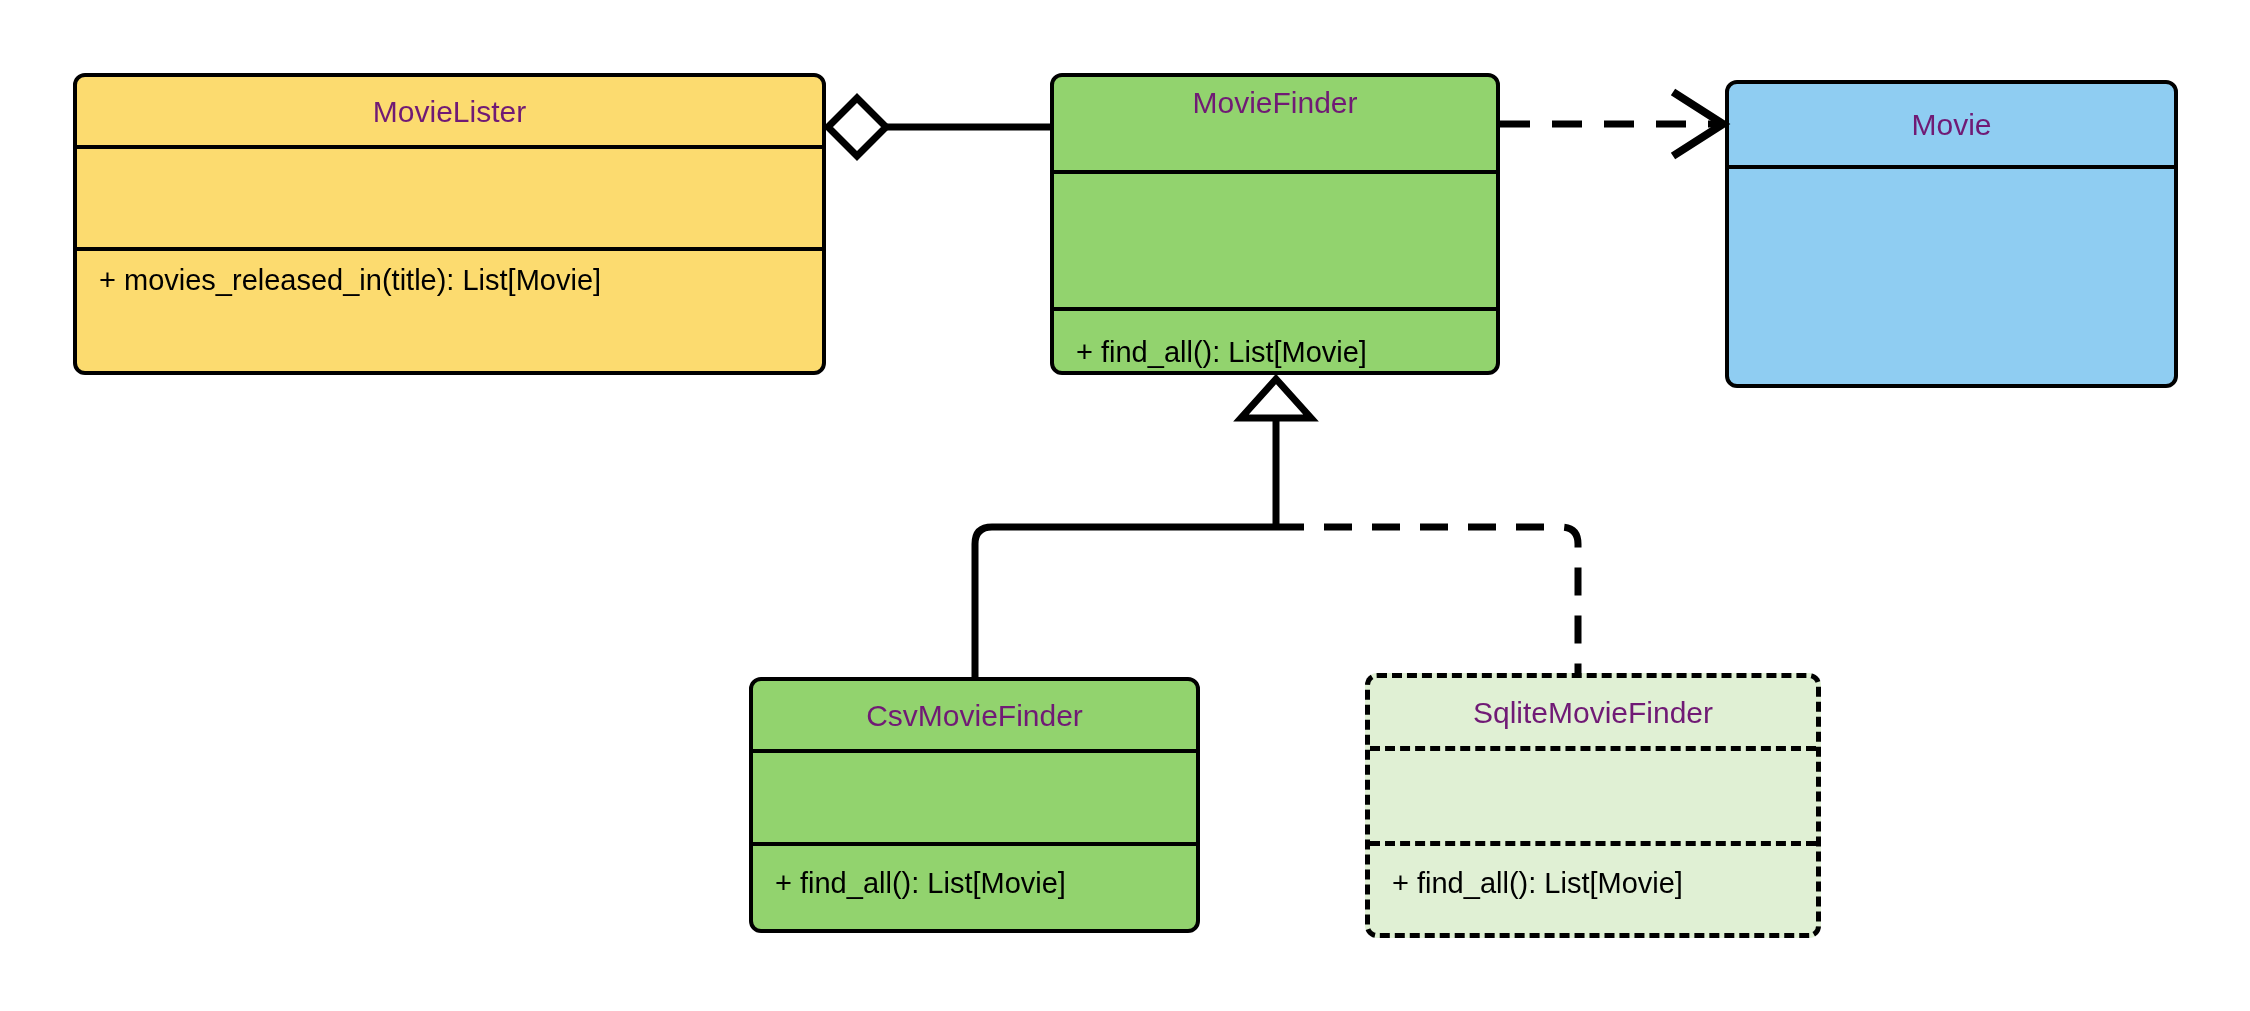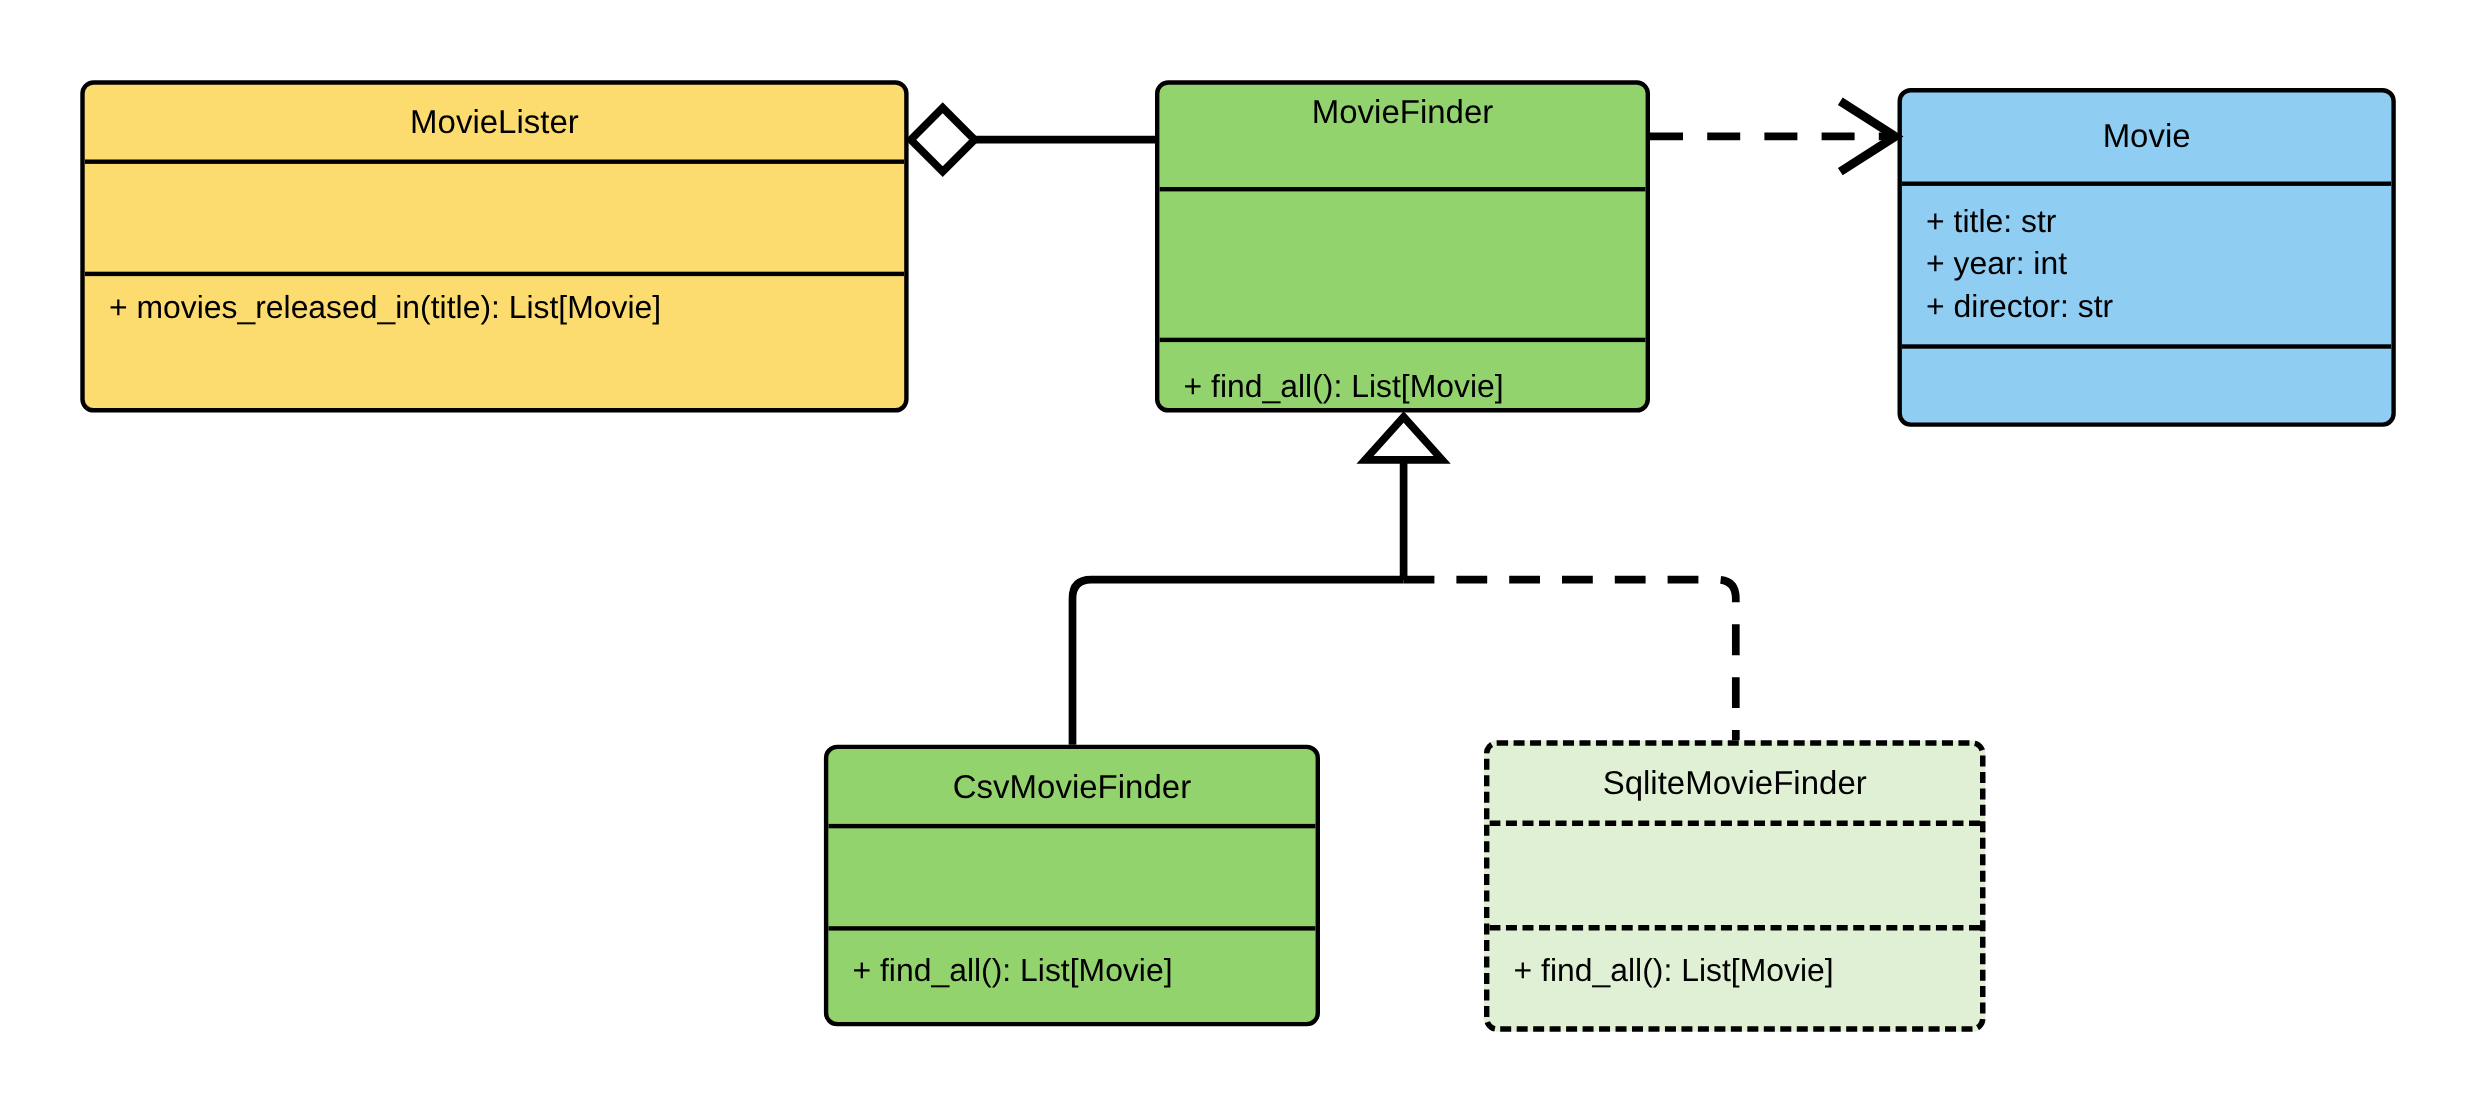--- a/index.html
+++ b/index.html
@@ -22,39 +22,40 @@
     box-sizing: border-box;
     border: 4px solid #000000;
     border-radius: 12px;
     display: flex;
     flex-direction: column;
     overflow: hidden;
   }
   .uml-class.dashed {
     border-style: dashed;
     border-width: 5px;
+    margin-left: 16px;
   }
   .compartment {
     box-sizing: border-box;
     position: relative;
   }
   .compartment.name-compartment {
     display: flex;
     align-items: center;
     justify-content: center;
   }
   .compartment.divided {
     border-top: 4px solid #000000;
   }
   .uml-class.dashed .compartment.divided {
     border-top: 5px dashed #000000;
   }
   .class-title {
     font-size: 30px;
-    color: #000000;
+    color: #701a75;
     line-height: 1.1;
     text-align: center;
     white-space: nowrap;
   }
   .member-list {
     padding: 10px 22px 0 22px;
     display: flex;
     flex-direction: column;
     justify-content: flex-start;
   }
@@ -98,25 +99,20 @@
     <div class="compartment divided member-list attrs-pad" style="height:118px;"></div>
     <div class="compartment divided member-list" style="flex:1 1 auto; padding-top:22px;">
       <span class="member">+ find_all(): List[Movie]</span>
     </div>
   </div>
 
   <div class="uml-class" style="left:1725px; top:80px; width:453px; height:308px; background:#8fcdf2;">
     <div class="compartment name-compartment" style="height:81px;">
       <span class="class-title">Movie</span>
     </div>
-    <div class="compartment divided member-list" style="height:148px; padding-top:14px;">
-      <span class="member">+ title: str</span>
-      <span class="member">+ year: int</span>
-      <span class="member">+ director: str</span>
-    </div>
     <div class="compartment divided member-list" style="flex:1 1 auto;"></div>
   </div>
 
   <div class="uml-class" style="left:749px; top:677px; width:451px; height:256px; background:#92d36e;">
     <div class="compartment name-compartment" style="height:68px;border-radius:32px;">
       <span class="class-title">CsvMovieFinder</span>
     </div>
     <div class="compartment divided member-list attrs-pad" style="height:93px;"></div>
     <div class="compartment divided member-list" style="flex:1 1 auto; padding-top:18px;">
       <span class="member">+ find_all(): List[Movie]</span>

